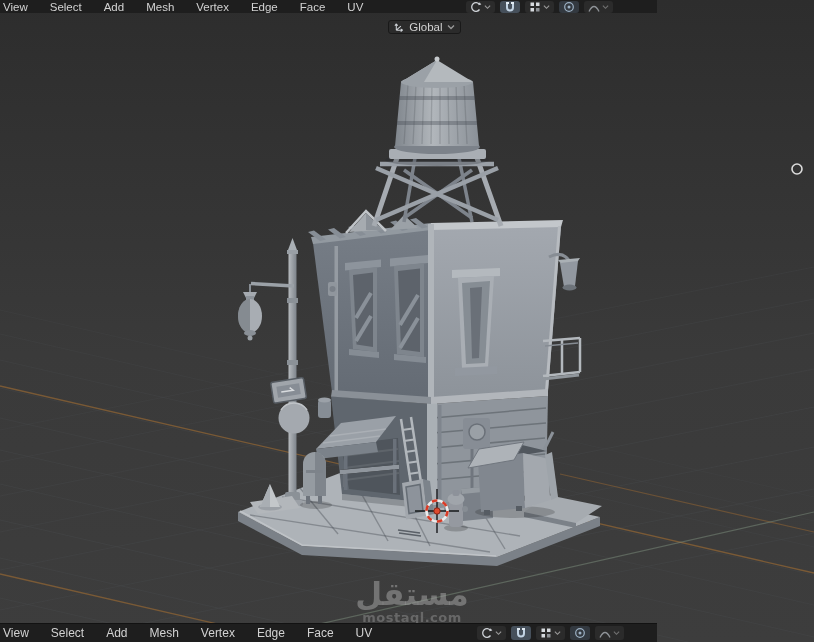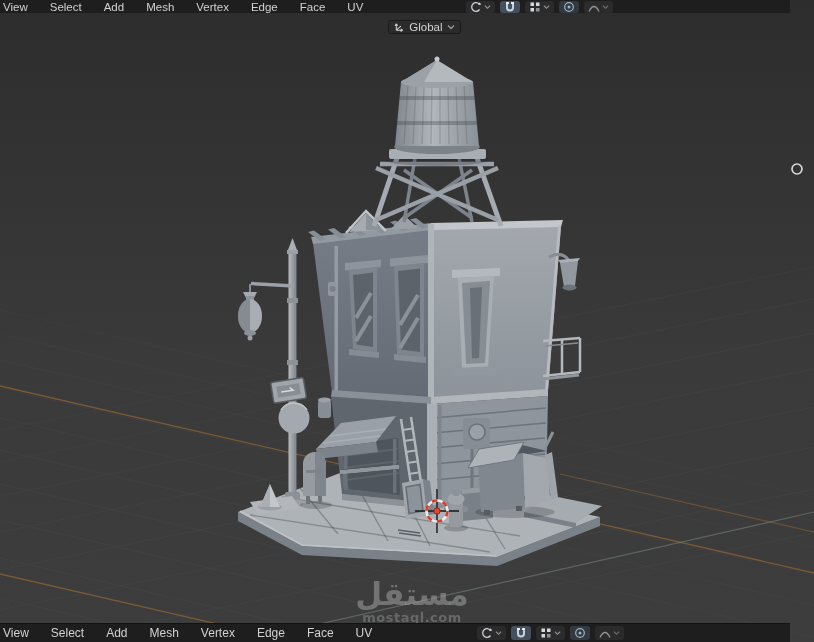--- a/index.html
+++ b/index.html
@@ -1,19 +1,19 @@
 <!DOCTYPE html>
 <html><head>
 <meta charset="utf-8">
 <style>
   html,body{margin:0;padding:0;background:#000;}
   #stage{position:relative;width:814px;height:642px;overflow:hidden;
          font-family:"Liberation Sans",sans-serif;background:linear-gradient(#2d2d2d,#3a3a3a 55%,#3d3d3d);}
   
-  .bar{position:absolute;left:0;width:790px;background:#1e1e1e;display:flex;align-items:center;
+  .bar{position:absolute;left:0;width:657px;background:#1e1e1e;display:flex;align-items:center;
        color:#d2d2d2;white-space:nowrap;z-index:30;}
   .bar.top{top:0;height:13px;font-size:11.5px;}
   .bar.bottom{bottom:0;height:18px;font-size:12px;border-top:1px solid #121212;}
   .menus{display:flex;align-items:center;margin-left:-8px;}
   .menu-item{padding:0 11px;cursor:default;}
   .widget{display:flex;align-items:center;gap:4px;background:#2b2b2b;border:1px solid #191919;
           border-radius:3px;padding:0 5px;height:12px;margin-left:14px;margin-top:40px;}
   .bar.bottom .widget{height:14px;}
   .iconbtn{display:flex;align-items:center;gap:2px;background:#2b2b2b;border-radius:3px;
            padding:0 4px;height:12px;margin-left:5px;}

